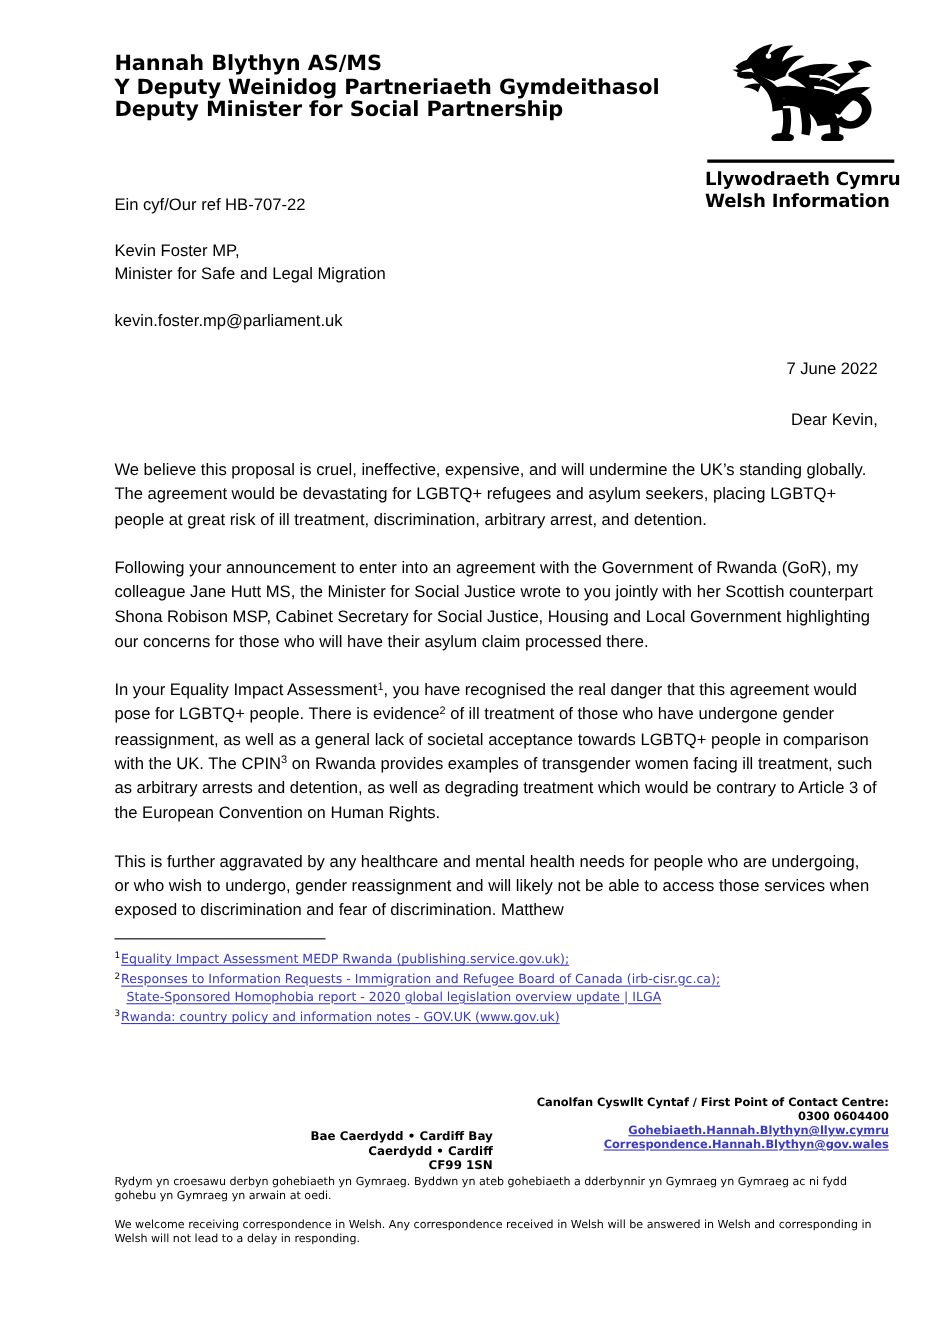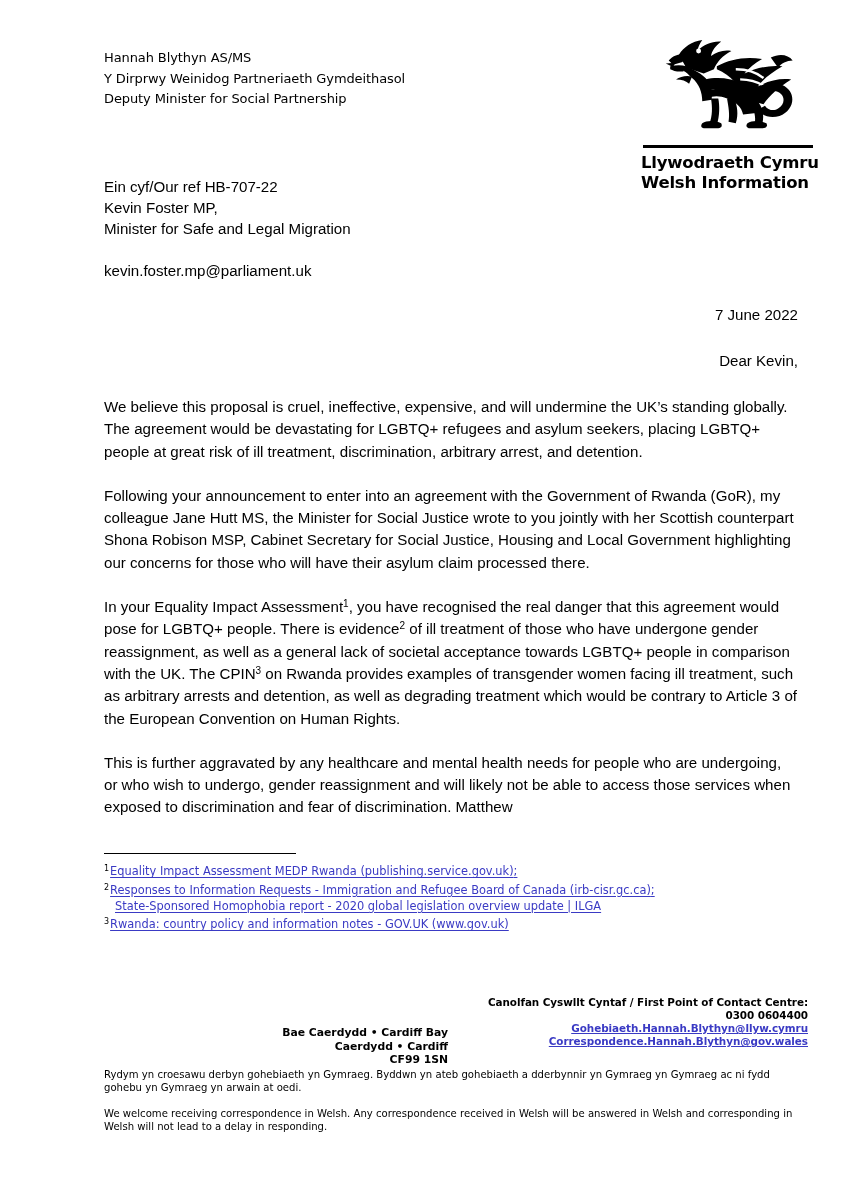--- a/index.html
+++ b/index.html
@@ -32,22 +32,22 @@
     height: 210px;
   }
   .letterhead {
     position: absolute;
     left: 104px;
     top: 48px;
     width: 470px;
   }
   .letterhead-line {
     font-family: "DejaVu Sans", sans-serif;
-    font-weight: normal;
-    font-size: 13px;
+    font-weight: bold;
+    font-size: 19px;
     line-height: 20.5px;
     letter-spacing: -0.1px;
     color: #000;
     white-space: nowrap;
   }
 
   .logo-block {
     position: absolute;
     left: 638px;
     top: 30px;
@@ -80,20 +80,21 @@
   
   .body-area {
     position: absolute;
     left: 104px;
     top: 176px;
     width: 694px;
   }
   .ref-line {
     font-size: 15.1px;
     line-height: 21px;
+    margin-bottom: 21px;
   }
   .addressee {
     font-size: 15.1px;
     line-height: 21px;
     margin-bottom: 21px;
   }
   .email-line {
     font-size: 15.1px;
     line-height: 21px;
     margin-bottom: 23px;
@@ -210,21 +211,21 @@
 </style>
 </head>
 <body>
 
 <div class="page">
 
   <div class="header">
 
     <div class="letterhead">
       <div class="letterhead-line">Hannah Blythyn AS/MS</div>
-      <div class="letterhead-line">Y Dirprwy Weinidog Partneriaeth Gymdeithasol</div>
+      <div class="letterhead-line">Y Deputy Weinidog Partneriaeth Gymdeithasol</div>
       <div class="letterhead-line">Deputy Minister for Social Partnership</div>
     </div>
 
     <div class="logo-block">
       <svg class="logo-dragon" viewBox="0 0 240 150" aria-hidden="true">
         <g fill="#000000" stroke="none">
 
           <path d="M52 32 C58 22 70 14 84 12 C80 18 78 22 78 26 C86 18 98 13 110 14 C102 20 97 27 96 34 C104 28 114 25 124 27 C112 33 104 42 100 52 L86 58 L62 50 Z"></path>
 
           <circle cx="79" cy="27" r="3.4" fill="#ffffff"></circle>

